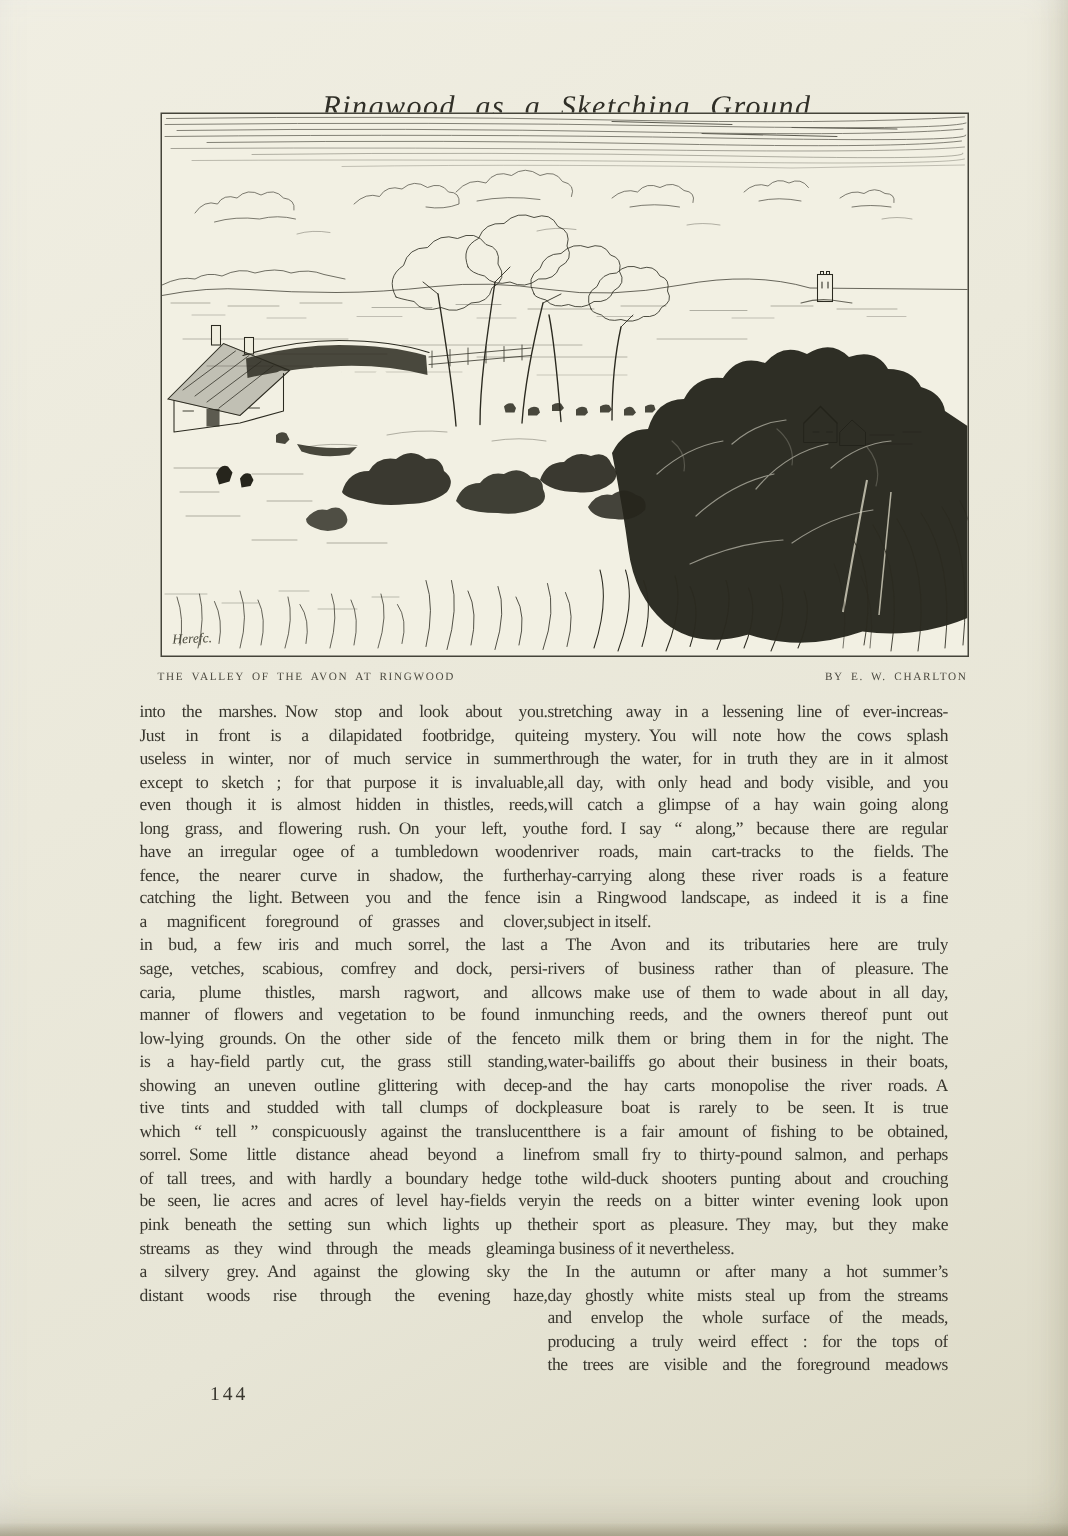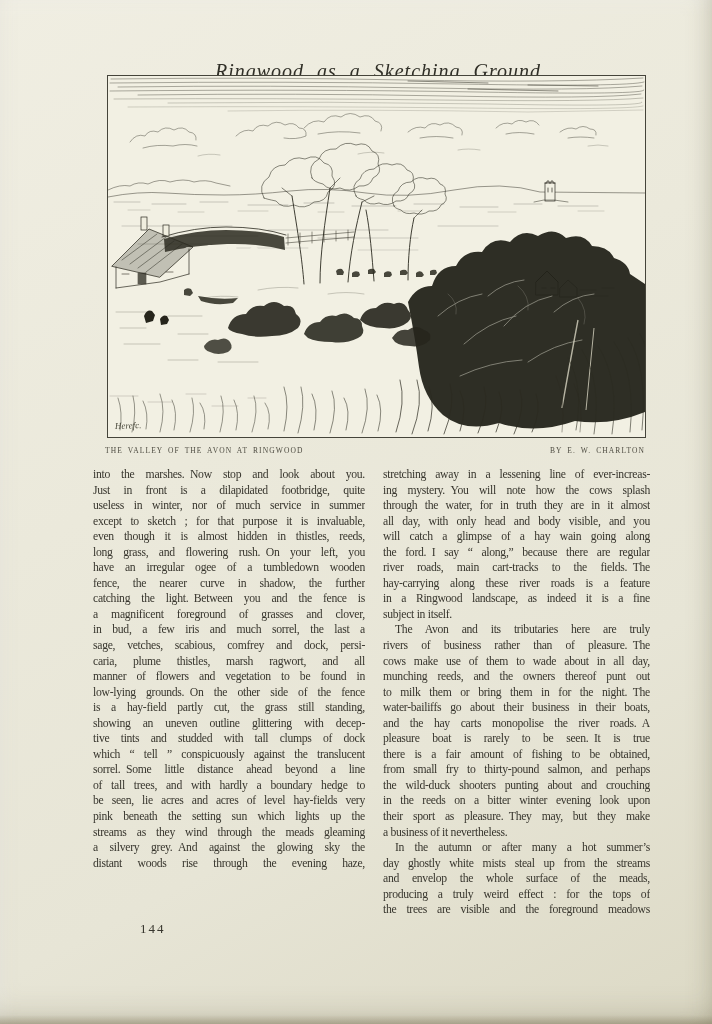--- a/index.html
+++ b/index.html
@@ -13,21 +13,21 @@
     background:linear-gradient(to bottom,rgba(0,0,0,0),rgba(105,96,64,.30));}
   .title{position:absolute;top:37px;left:95px;width:566px;text-align:center;
     font-style:italic;font-size:20px;line-height:1;color:#302f27;
     letter-spacing:1px;word-spacing:7px;margin-top:24px;}
   .plate{position:absolute;left:107px;top:75px;width:537px;height:361px;
     border:1px solid #45443a;background:#f2f0e3;}
   .plate svg{display:block;width:100%;height:100%;}
   .caption-row{position:absolute;left:105px;top:446px;width:540px;
     display:flex;justify-content:space-between;
     font-size:7.5px;letter-spacing:1.1px;word-spacing:2px;color:#4d4b41;}
-  .cols{position:absolute;left:93px;top:467px;width:557px;display:flex;gap:18px;
+  .cols{position:absolute;left:93px;top:467px;width:557px;display:flex;gap:0;
     color:#38362e;}
   .col{font-size:11.7px;line-height:15.55px;letter-spacing:-0.3px;}
   .col-left{width:272px;}
   .col-right{width:267px;}
   .tl{text-align:justify;text-align-last:justify;height:15.55px;overflow:hidden;}
   .tl.end{text-align-last:left;}
   .tl.ind{text-indent:12px;}
   .folio{position:absolute;left:140px;top:921px;font-size:13px;
     letter-spacing:2px;color:#38362e;}
   .ink{stroke:#2b2a20;fill:none;stroke-linecap:round;}

